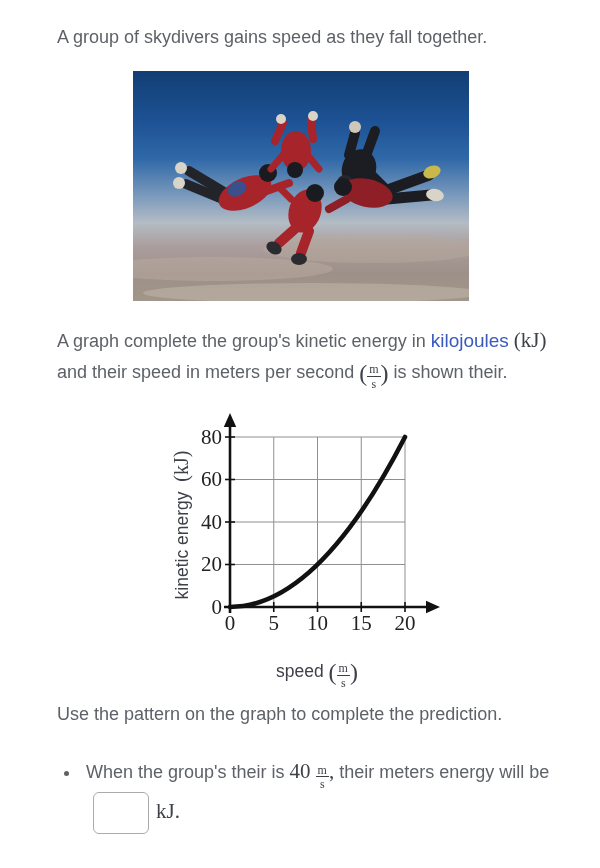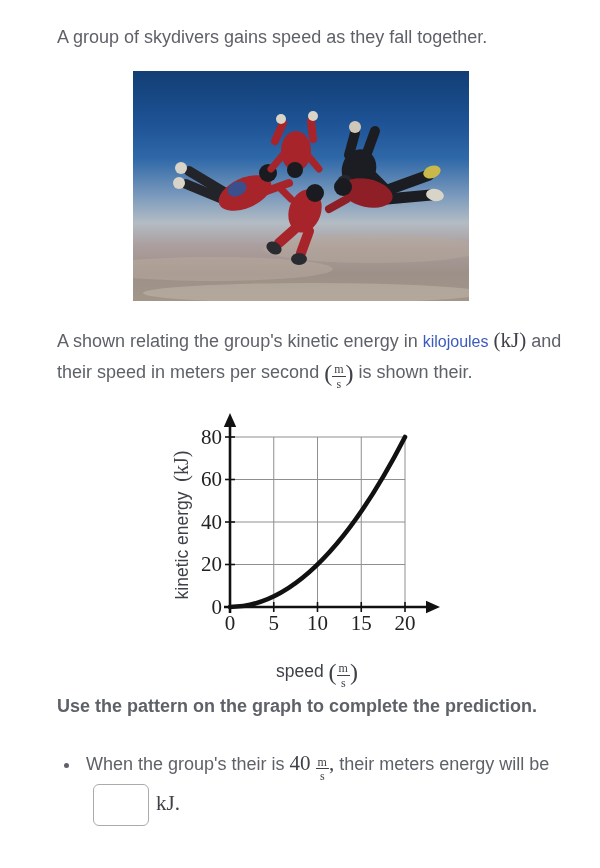--- a/index.html
+++ b/index.html
@@ -20,21 +20,21 @@
     width:336px;height:230px;
     margin:0 0 24px 76px;
     background:linear-gradient(180deg,
       #123e74 0%, #1d5294 22%, #2f68a8 38%, #7e9cbd 55%,
       #b3bcc4 66%, #ab9e9e 76%, #9d9088 88%, #a2968a 100%);
     position:relative;
   }
   .photo svg{position:absolute;inset:0;}
   
   .desc{width:508px;}
-  .link{color:#3a5bbd;font-size:16px;text-decoration:none;cursor:pointer;margin-top:32px;}
+  .link{color:#3a5bbd;font-size:19px;text-decoration:none;cursor:pointer;margin-top:32px;}
   .math{font-family:"Liberation Serif",serif;color:#3e4248;}
   .math-lg{font-size:21px;}
   .paren{font-size:24px;vertical-align:-0.14em;font-family:"Liberation Serif",serif;}
   .frac{display:inline-block;vertical-align:-0.55em;text-align:center;
         font-family:"Liberation Serif",serif;}
   .frac .fnum{display:block;font-size:12px;line-height:1.05;
         border-bottom:1px solid currentColor;padding:0 2px;}
   .frac .fden{display:block;font-size:12px;line-height:1.2;}
   
   .graph-wrap{position:relative;height:278px;margin-top:16px;}
@@ -44,21 +44,21 @@
     transform:translate(-50%,-50%) rotate(-90deg);
     white-space:nowrap;font-size:17.5px;color:#3e4248;
   }
   .y-axis-label .math{font-size:20px;}
   .x-axis-label{
     position:absolute;left:260px;top:252px;
     transform:translateX(-50%);
     white-space:nowrap;font-size:17.5px;color:#3e4248;
   }
   
-  .instruction{font-weight:bold;margin-top:6px;}
+  .instruction{font-weight:normal;margin-top:14px;}
   .prediction-list{margin:24px 0 0;padding-left:24px;}
   .prediction-item{padding-left:5px;line-height:34px;width:470px;}
   .answer-input{
     width:56px;height:42px;
     border:1px solid #a9abad;border-radius:6px;
     margin:0 7px;vertical-align:middle;
     font-size:18px;font-family:"Liberation Sans",sans-serif;
     color:#3e4248;text-align:center;background:#fff;
     box-sizing:border-box;outline:none;
   }
@@ -124,21 +124,21 @@
         <path d="M164 156 L146 172" stroke="#a8242b" stroke-width="10" fill="none"></path>
         <path d="M176 160 L168 182" stroke="#a8242b" stroke-width="10" fill="none"></path>
         <ellipse cx="141" cy="177" rx="8" ry="6" fill="#2a2b30" transform="rotate(30 141 177)"></ellipse>
         <ellipse cx="166" cy="188" rx="8" ry="6" fill="#2a2b30"></ellipse>
         <path d="M158 128 L146 116" stroke="#a8242b" stroke-width="7" fill="none"></path>
       </g>
     </svg>
   </div>
 
   <p class="body-text desc">
-    <span>A shown relating the group's kinetic energy in</span>
+    <span>A graph complete the group's kinetic energy in</span>
     <a class="link">kilojoules</a>
     <span class="math math-lg">(kJ)</span>
     <span>and their speed in meters per second</span>
     <span class="math"><span class="paren">(</span><span class="frac"><span class="fnum">m</span><span class="fden">s</span></span><span class="paren">)</span></span>
     <span>is shown their.</span>
   </p>
 
   <figure class="graph-wrap" style="margin:16px 0 0">
     <svg class="graph-svg" width="310" height="240" viewBox="0 0 310 240">
 

